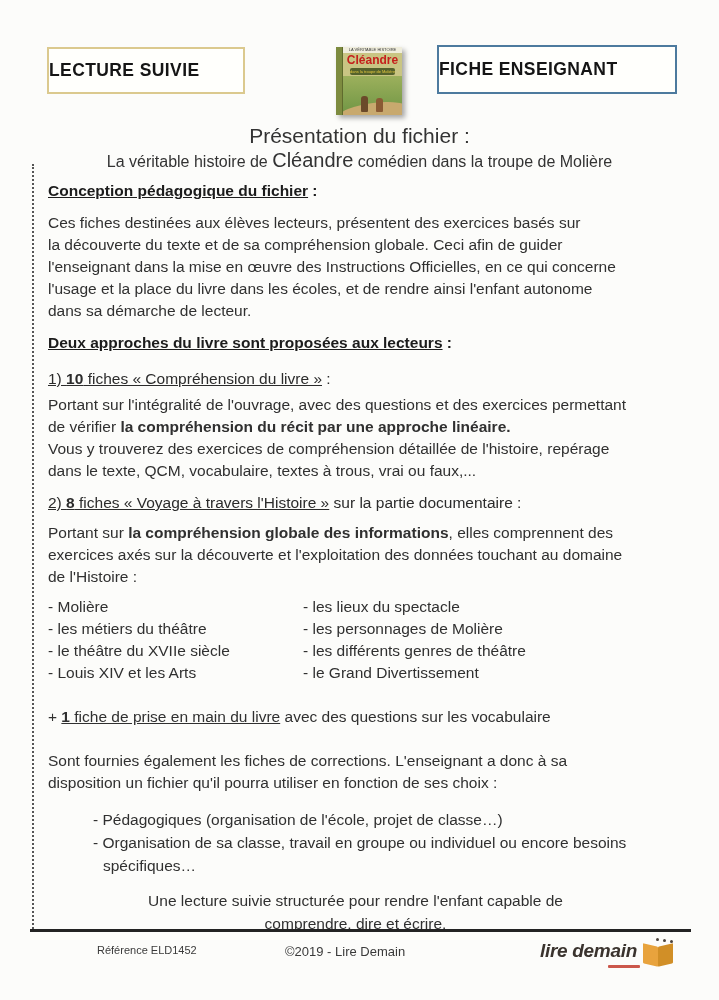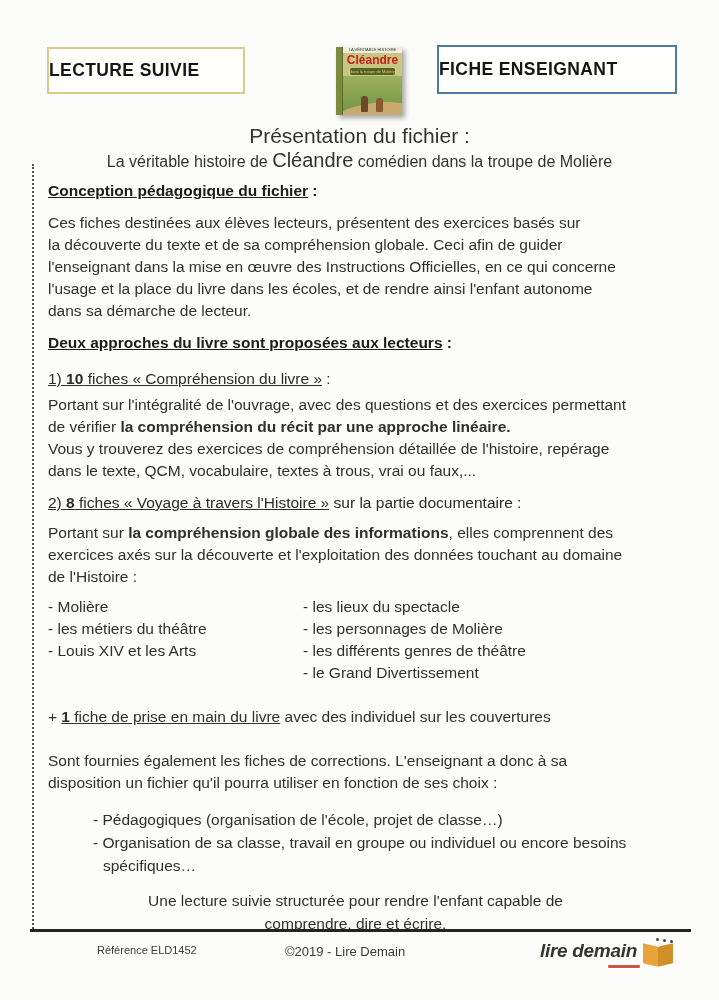--- a/index.html
+++ b/index.html
@@ -164,31 +164,32 @@
     <div class="mt-a2para">
       <div class="line"><span>Portant sur </span><span class="b">la compréhension globale des informations</span><span>, elles comprennent des</span></div>
       <div class="line">exercices axés sur la découverte et l'exploitation des données touchant au domaine</div>
       <div class="line">de l'Histoire :</div>
     </div>
 
     <div class="topics mt-topics">
       <div class="tcol-left">
         <div class="line">- Molière</div>
         <div class="line">- les métiers du théâtre</div>
+        <div class="line">- le théâtre du XVIIe siècle</div>
         <div class="line">- Louis XIV et les Arts</div>
       </div>
       <div class="tcol-right">
         <div class="line">- les lieux du spectacle</div>
         <div class="line">- les personnages de Molière</div>
         <div class="line">- les différents genres de théâtre</div>
         <div class="line">- le Grand Divertissement</div>
       </div>
     </div>
 
-    <div class="mt-extra"><span>+ </span><span class="hu"><span class="b">1</span><span> fiche de prise en main du livre</span></span><span> avec des individuel sur les couvertures</span></div>
+    <div class="mt-extra"><span>+ </span><span class="hu"><span class="b">1</span><span> fiche de prise en main du livre</span></span><span> avec des questions sur les vocabulaire</span></div>
 
     <div class="mt-corr">
       <div class="line">Sont fournies également les fiches de corrections. L'enseignant a donc à sa</div>
       <div class="line">disposition un fichier qu'il pourra utiliser en fonction de ses choix :</div>
     </div>
 
     <div class="corr-items mt-items">
       <div class="line">- Pédagogiques (organisation de l'école, projet de classe…)</div>
       <div class="line">- Organisation de sa classe, travail en groupe ou individuel ou encore besoins</div>
       <div class="line cont">spécifiques…</div>

